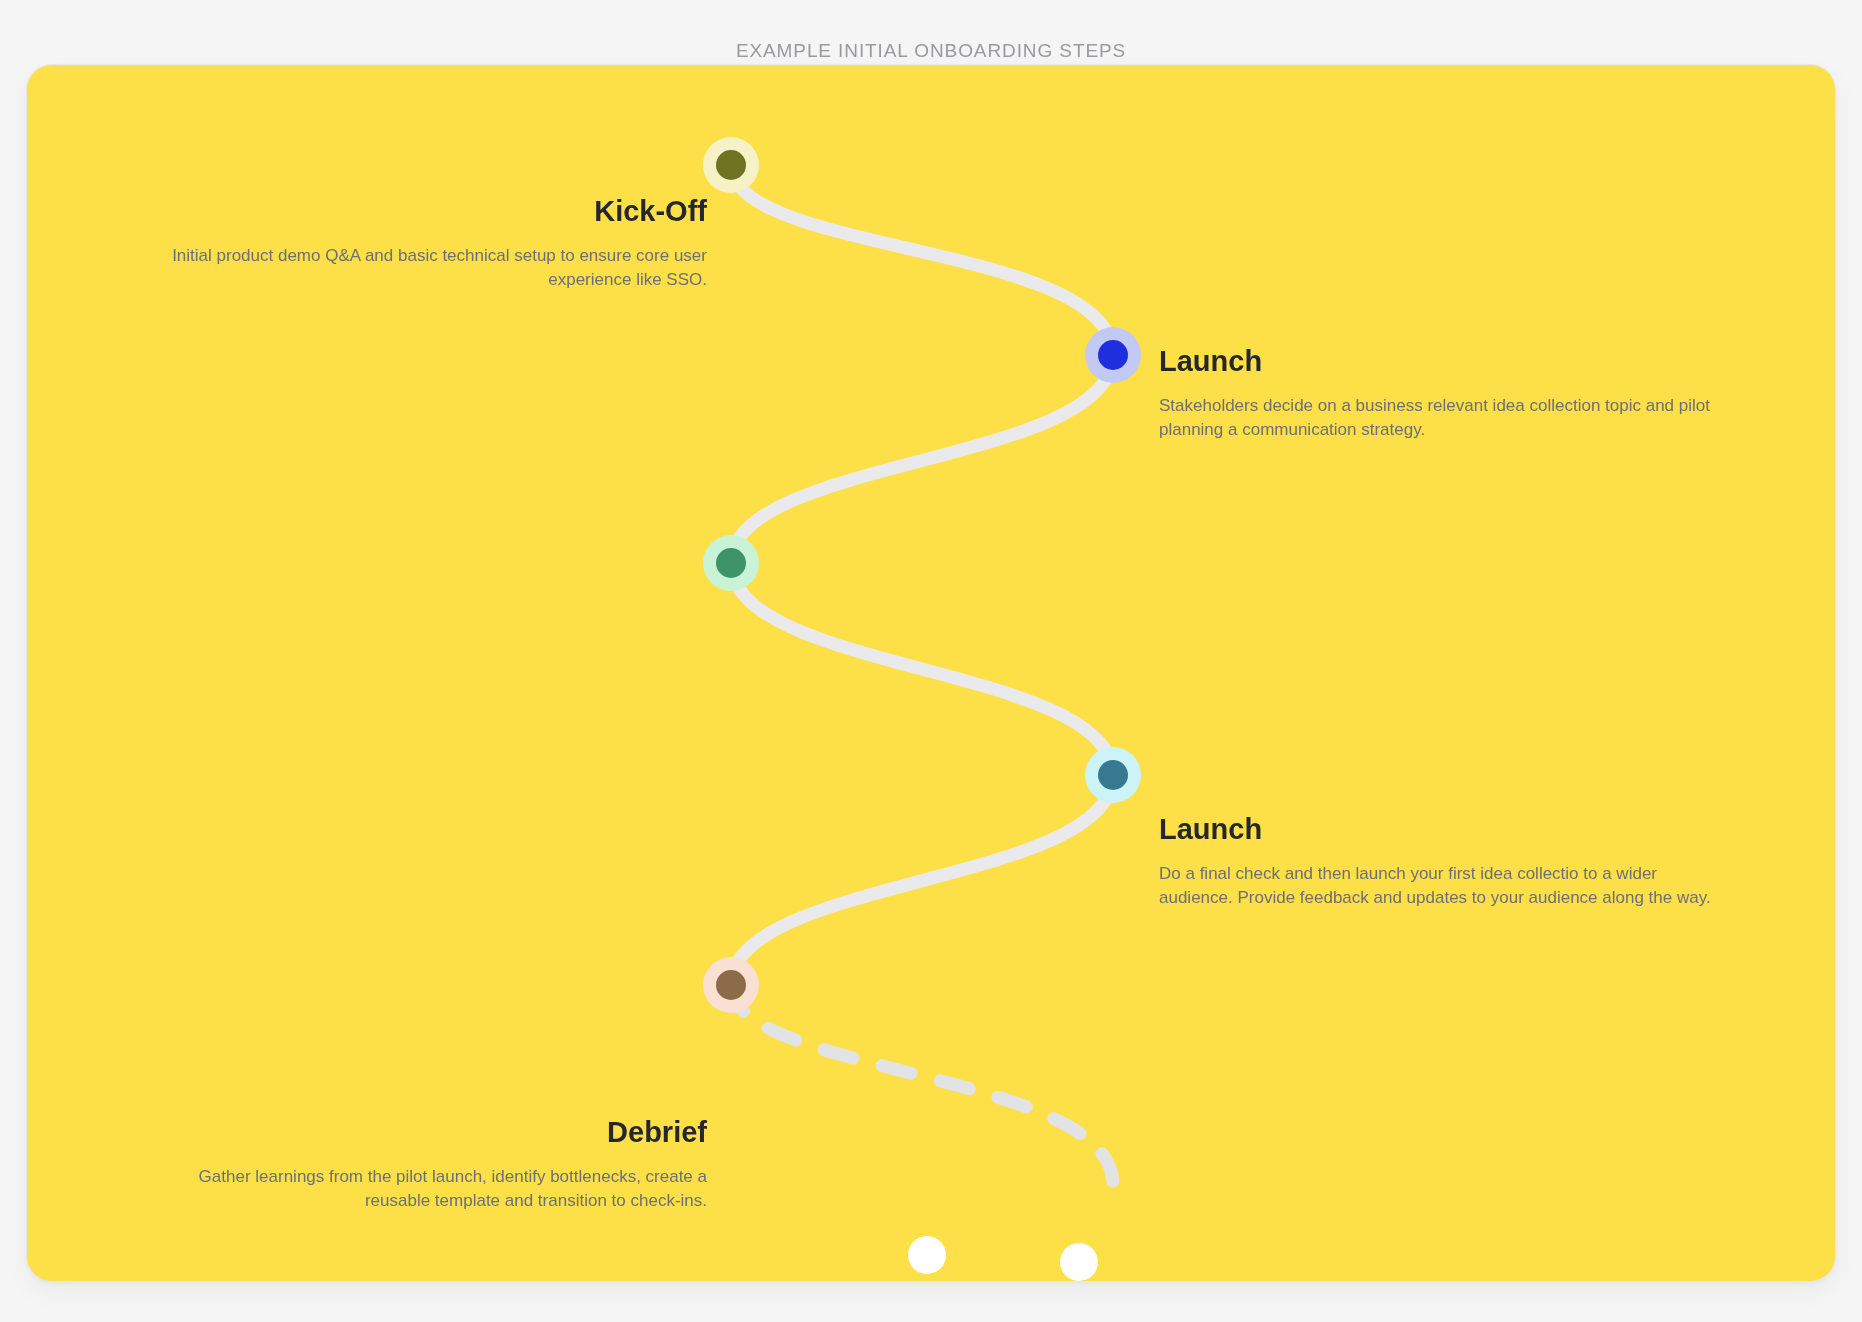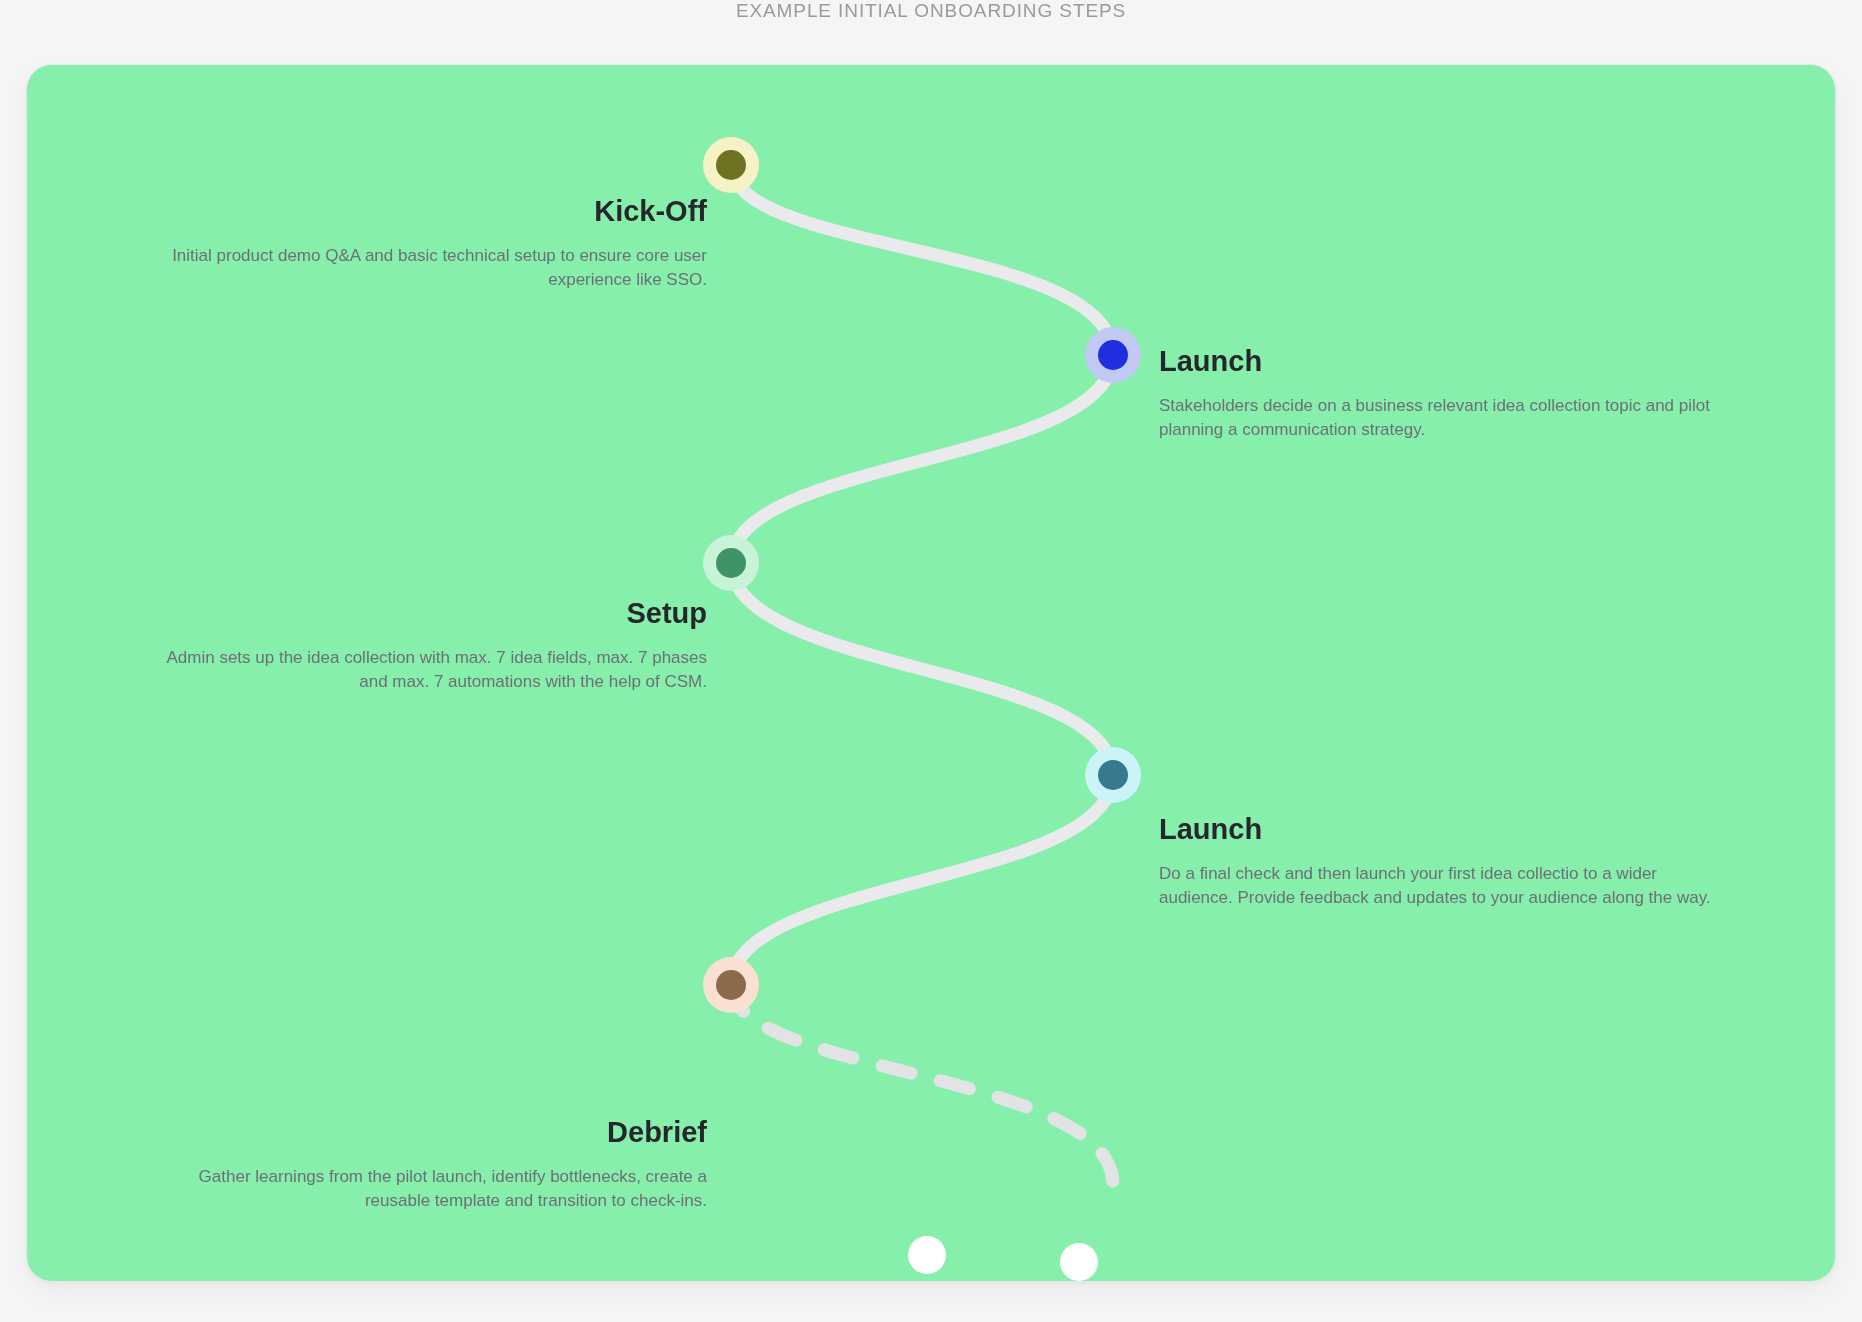--- a/index.html
+++ b/index.html
@@ -13,41 +13,41 @@
     background: #f5f5f5;
     font-family: "Liberation Sans", "DejaVu Sans", sans-serif;
     overflow: hidden;
     position: relative;
   }
 
   
   .page-header {
     height: 62px;
     display: flex;
-    align-items: flex-start;
+    align-items: flex-end;
     justify-content: center;
     background: #f5f5f5;
   }
   .page-header-title {
     font-size: 19px;
     letter-spacing: 0.9px;
     color: #9a9a9e;
     font-weight: 400;
     text-transform: uppercase;
     white-space: nowrap;
   }
 
   
   .card {
     position: absolute;
     left: 26px;
     top: 64px;
     width: 1810px;
     height: 1218px;
-    background: #86efac;
+    background: #fde047;
     border: 1px solid #e6e7ea;
     border-radius: 26px;
     box-shadow: 0 2px 5px rgba(0,0,0,0.035), 0 10px 26px rgba(0,0,0,0.045);
     overflow: hidden;
     box-sizing: border-box;
   }
 
   
   .timeline {
     position: absolute;
@@ -149,24 +149,20 @@
       <span class="node-core" style="background:#1f2fe0;"></span>
     </div>
     <div class="step-block align-left" style="left:1132px; top:280px;">
       <div class="step-title">Launch</div>
       <div class="step-desc">Stakeholders decide on a business relevant idea collection topic and pilot planning a communication strategy.</div>
     </div>
 
     <div class="node" style="left:704px; top:498px; background:#c9f3d7;">
       <span class="node-core" style="background:#3f9467;"></span>
     </div>
-    <div class="step-block align-right" style="left:110px; top:532px;">
-      <div class="step-title">Setup</div>
-      <div class="step-desc">Admin sets up the idea collection with max. 7 idea fields, max. 7 phases and max. 7 automations with the help of CSM.</div>
-    </div>
 
     <div class="node" style="left:1086px; top:710px; background:#ccf4f8;">
       <span class="node-core" style="background:#37798f;"></span>
     </div>
     <div class="step-block align-left" style="left:1132px; top:748px;">
       <div class="step-title">Launch</div>
       <div class="step-desc">Do a final check and then launch your first idea collectio to a wider audience. Provide feedback and updates to your audience along the way.</div>
     </div>
 
     <div class="node" style="left:704px; top:920px; background:#fae0d3;">

